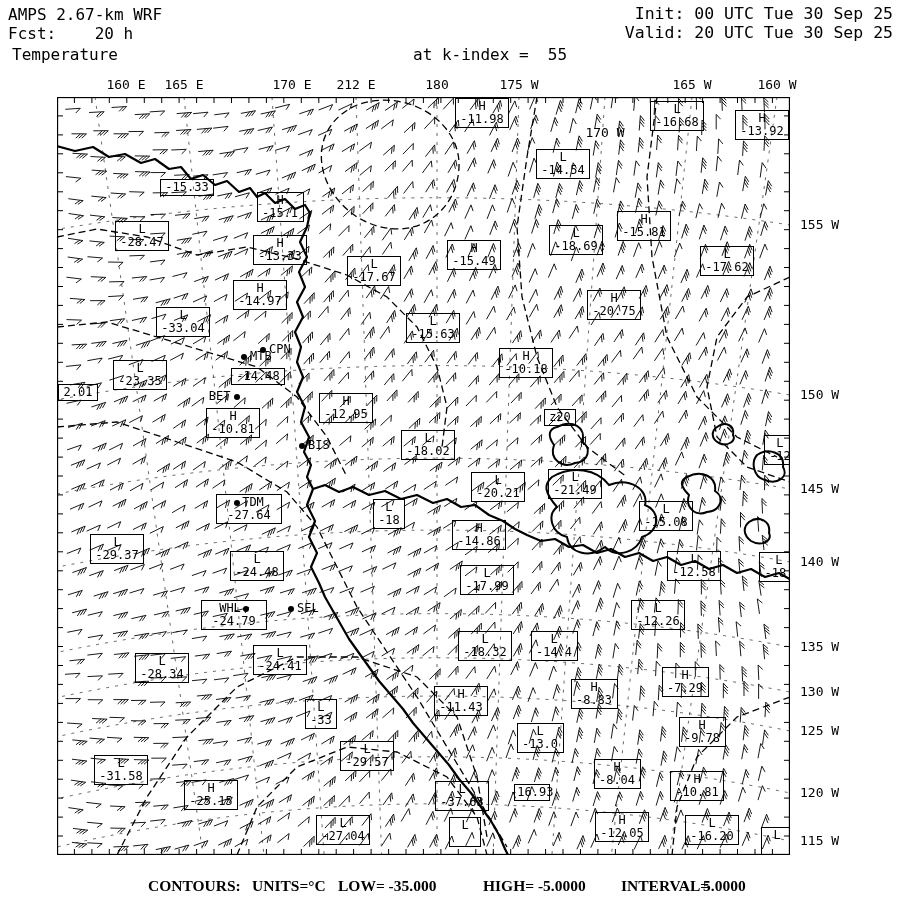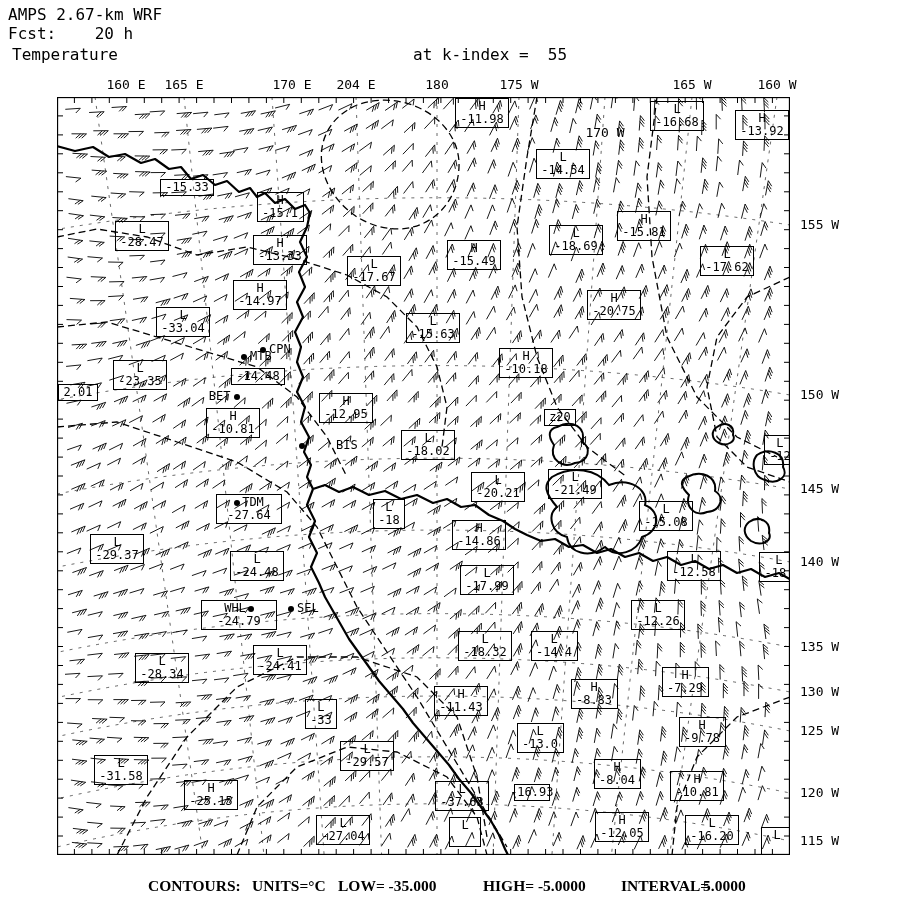--- a/index.html
+++ b/index.html
@@ -24,26 +24,28 @@
            font-weight:bold;font-size:15.5px;white-space:pre;}
 </style>
 </head>
 <body>
 
 <div class="page">
   <div class="hdr" style="left:8px;top:5px">AMPS 2.67-km WRF</div>
   <div class="hdr" style="left:8px;top:24px">Fcst:    20 h</div>
   <div class="hdr" style="left:12px;top:45px">Temperature</div>
   <div class="hdr" style="left:413px;top:45px">at k-index =  55</div>
+  <div class="hdr-r" style="top:4px">Init: 00 UTC Tue 30 Sep 25</div>
+  <div class="hdr-r" style="top:23px">Valid: 20 UTC Tue 30 Sep 25</div>
 
   <div id="top-axis">
       <span class="axlab" style="left: 95px; top: 77px; margin-left: 31px;">160 E</span>
       <span class="axlab" style="left: 184px; top: 77px;">165 E</span>
       <span class="axlab" style="left: 272px; top: 77px; margin-left: 20px;">170 E</span>
-      <span class="axlab" style="left: 356px; top: 77px;">204 E</span>
+      <span class="axlab" style="left: 356px; top: 77px;">212 E</span>
       <span class="axlab" style="left: 437px; top: 77px;">180</span>
       <span class="axlab" style="left: 519px; top: 77px;">175 W</span>
       <span class="axlab" style="left: 605px; top: 77px; margin-top: 48px;">170 W</span>
       <span class="axlab" style="left: 692px; top: 77px;">165 W</span>
       <span class="axlab" style="left: 777px; top: 77px;">160 W</span>
     </div>
   <div id="right-axis">
       <span class="raxlab" style="top: 217px;">155 W</span>
       <span class="raxlab" style="top: 387px;">150 W</span>
       <span class="raxlab" style="top: 481px;">145 W</span>
@@ -121,21 +123,21 @@
         <div class="ext" style="left: 159px; top: 397px; width: 66px; height: 30px;"><div class="lt"><span class="sdot"></span><span>TDM</span></div><div class="lv">-27.64</div></div>
         <div class="ext" style="left: 32.8px; top: 437px; width: 54.4px; height: 30px;"><div class="lt">L</div><div class="lv">-29.37</div></div>
         <div class="ext" style="left: 172.8px; top: 454px; width: 54.4px; height: 30px;"><div class="lt">L</div><div class="lv">-24.48</div></div>
         <div class="ext" style="left: 581.8px; top: 404px; width: 54.4px; height: 30px;"><div class="lt">L</div><div class="lv">-15.08</div></div>
         <div class="ext" style="left: 394.8px; top: 423px; width: 54.4px; height: 30px;"><div class="lt">H</div><div class="lv">-14.86</div></div>
         <div class="ext" style="left: 315.9px; top: 402px; width: 32.2px; height: 30px;"><div class="lt">L</div><div class="lv">-18</div></div>
         <div class="ext" style="left: 609.8px; top: 454px; width: 54.4px; height: 30px;"><div class="lt">L</div><div class="lv">-12.58</div></div>
         <div class="ext" style="left: 706.9px; top: 338px; width: 32.2px; height: 30px;"><div class="lt">L</div><div class="lv">-12</div></div>
         <div class="ext" style="left: 702.2px; top: 455px; width: 39.6px; height: 30px;"><div class="lt">L</div><div class="lv">-18.</div></div>
         <div class="ext" style="left: 402.8px; top: 468px; width: 54.4px; height: 30px;"><div class="lt">L</div><div class="lv">-17.99</div></div>
-        <div class="ext" style="left: 144px; top: 503px; width: 76px; height: 30px;"><div class="lt"><span>WHL</span><span class="sdot"></span></div><div class="lv">-24.79</div></div>
+        <div class="ext" style="left: 144px; top: 503px; width: 66px; height: 30px;"><div class="lt"><span>WHL</span><span class="sdot"></span></div><div class="lv">-24.79</div></div>
         <div class="ext" style="left: 77.8px; top: 556px; width: 54.4px; height: 30px;"><div class="lt">L</div><div class="lv">-28.34</div></div>
         <div class="ext" style="left: 195.8px; top: 548px; width: 54.4px; height: 30px;"><div class="lt">L</div><div class="lv">-24.41</div></div>
         <div class="ext" style="left: 36.8px; top: 658px; width: 54.4px; height: 30px;"><div class="lt">L</div><div class="lv">-31.58</div></div>
         <div class="ext" style="left: 126.8px; top: 683px; width: 54.4px; height: 30px;"><div class="lt">H</div><div class="lv">-25.15</div></div>
         <div class="ext" style="left: 400.8px; top: 534px; width: 54.4px; height: 30px;"><div class="lt">L</div><div class="lv">-18.32</div></div>
         <div class="ext" style="left: 473.5px; top: 534px; width: 47px; height: 30px;"><div class="lt">L</div><div class="lv">-14.4</div></div>
         <div class="ext" style="left: 376.8px; top: 589px; width: 54.4px; height: 30px;"><div class="lt">H</div><div class="lv">-11.43</div></div>
         <div class="ext" style="left: 247.9px; top: 602px; width: 32.2px; height: 30px;"><div class="lt">L</div><div class="lv">-33</div></div>
         <div class="ext" style="left: 282.8px; top: 644px; width: 54.4px; height: 30px;"><div class="lt">L</div><div class="lv">-29.57</div></div>
         <div class="ext" style="left: 377.8px; top: 684px; width: 54.4px; height: 30px;"><div class="lt">L</div><div class="lv">-37.63</div></div>
@@ -152,21 +154,21 @@
         <div class="ext" style="left: 537.8px; top: 715px; width: 54.4px; height: 30px;"><div class="lt">H</div><div class="lv">-12.05</div></div>
         <div class="ext" style="left: 627.8px; top: 718px; width: 54.4px; height: 30px;"><div class="lt">L</div><div class="lv">-16.20</div></div>
         <div class="ext" style="left: 704px; top: 730px; width: 32px; height: 30px;"><div class="lt">L</div><div class="lv"></div></div>
         <div class="stdot" style="left: 203px; top: 250px;"></div>
         <span class="stlab" style="top: 245px; left: 212px;">CPN</span>
         <div class="stdot" style="left: 184px; top: 257px;"></div>
         <span class="stlab" style="top: 252px; left: 193px;">MTB</span>
         <div class="stdot" style="left: 177px; top: 297px;"></div>
         <span class="stlab" style="top: 292px; left: 151.8px;">BET</span>
         <div class="stdot" style="left: 242px; top: 346px;"></div>
-        <span class="stlab" style="top: 341px; left: 251px; margin-left: 28px;">BIS</span>
+        <span class="stlab" style="top: 341px; left: 251px;">BIS</span>
         <div class="stdot" style="left: 231px; top: 509px;"></div>
         <span class="stlab" style="top: 504px; left: 240px;">SEL</span>
       </div>
   </div>
 
   <div id="footer">
       <span class="ftr-seg" style="left: 148px;">CONTOURS:</span>
       <span class="ftr-seg" style="left: 252px;">UNITS=°C</span>
       <span class="ftr-seg" style="left: 338px;">LOW= -35.000</span>
       <span class="ftr-seg" style="left: 483px;">HIGH= -5.0000</span>

